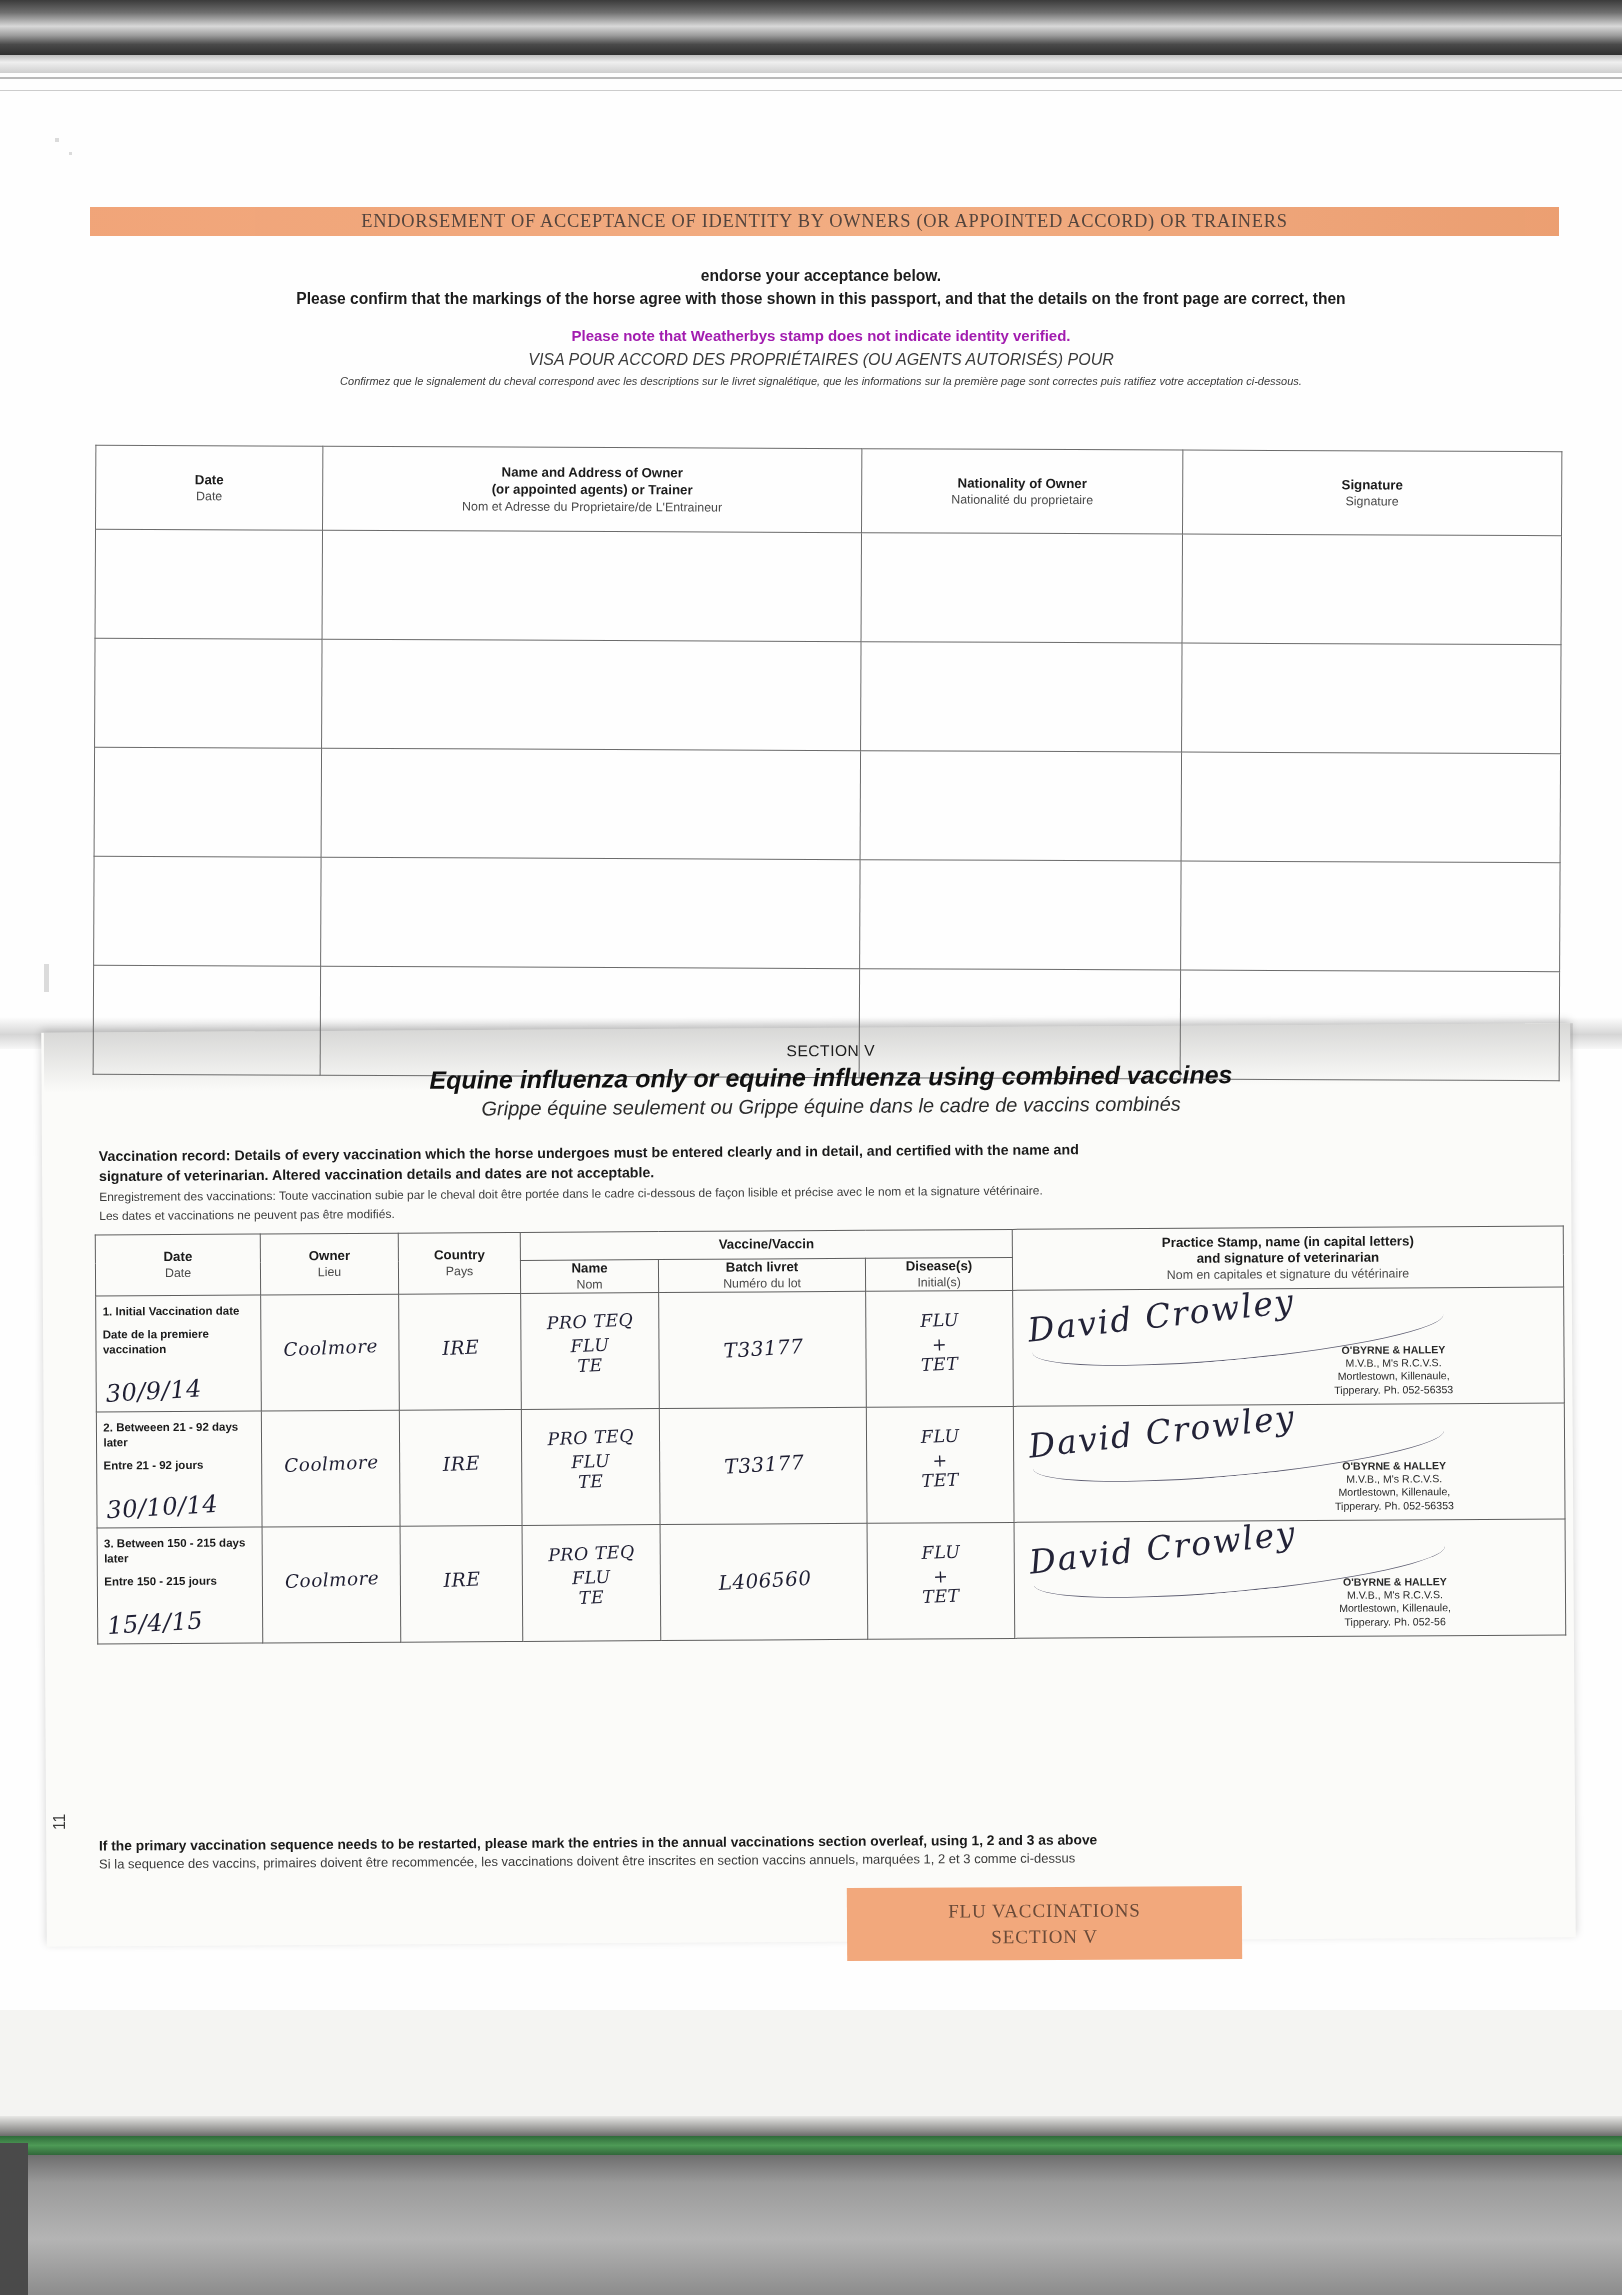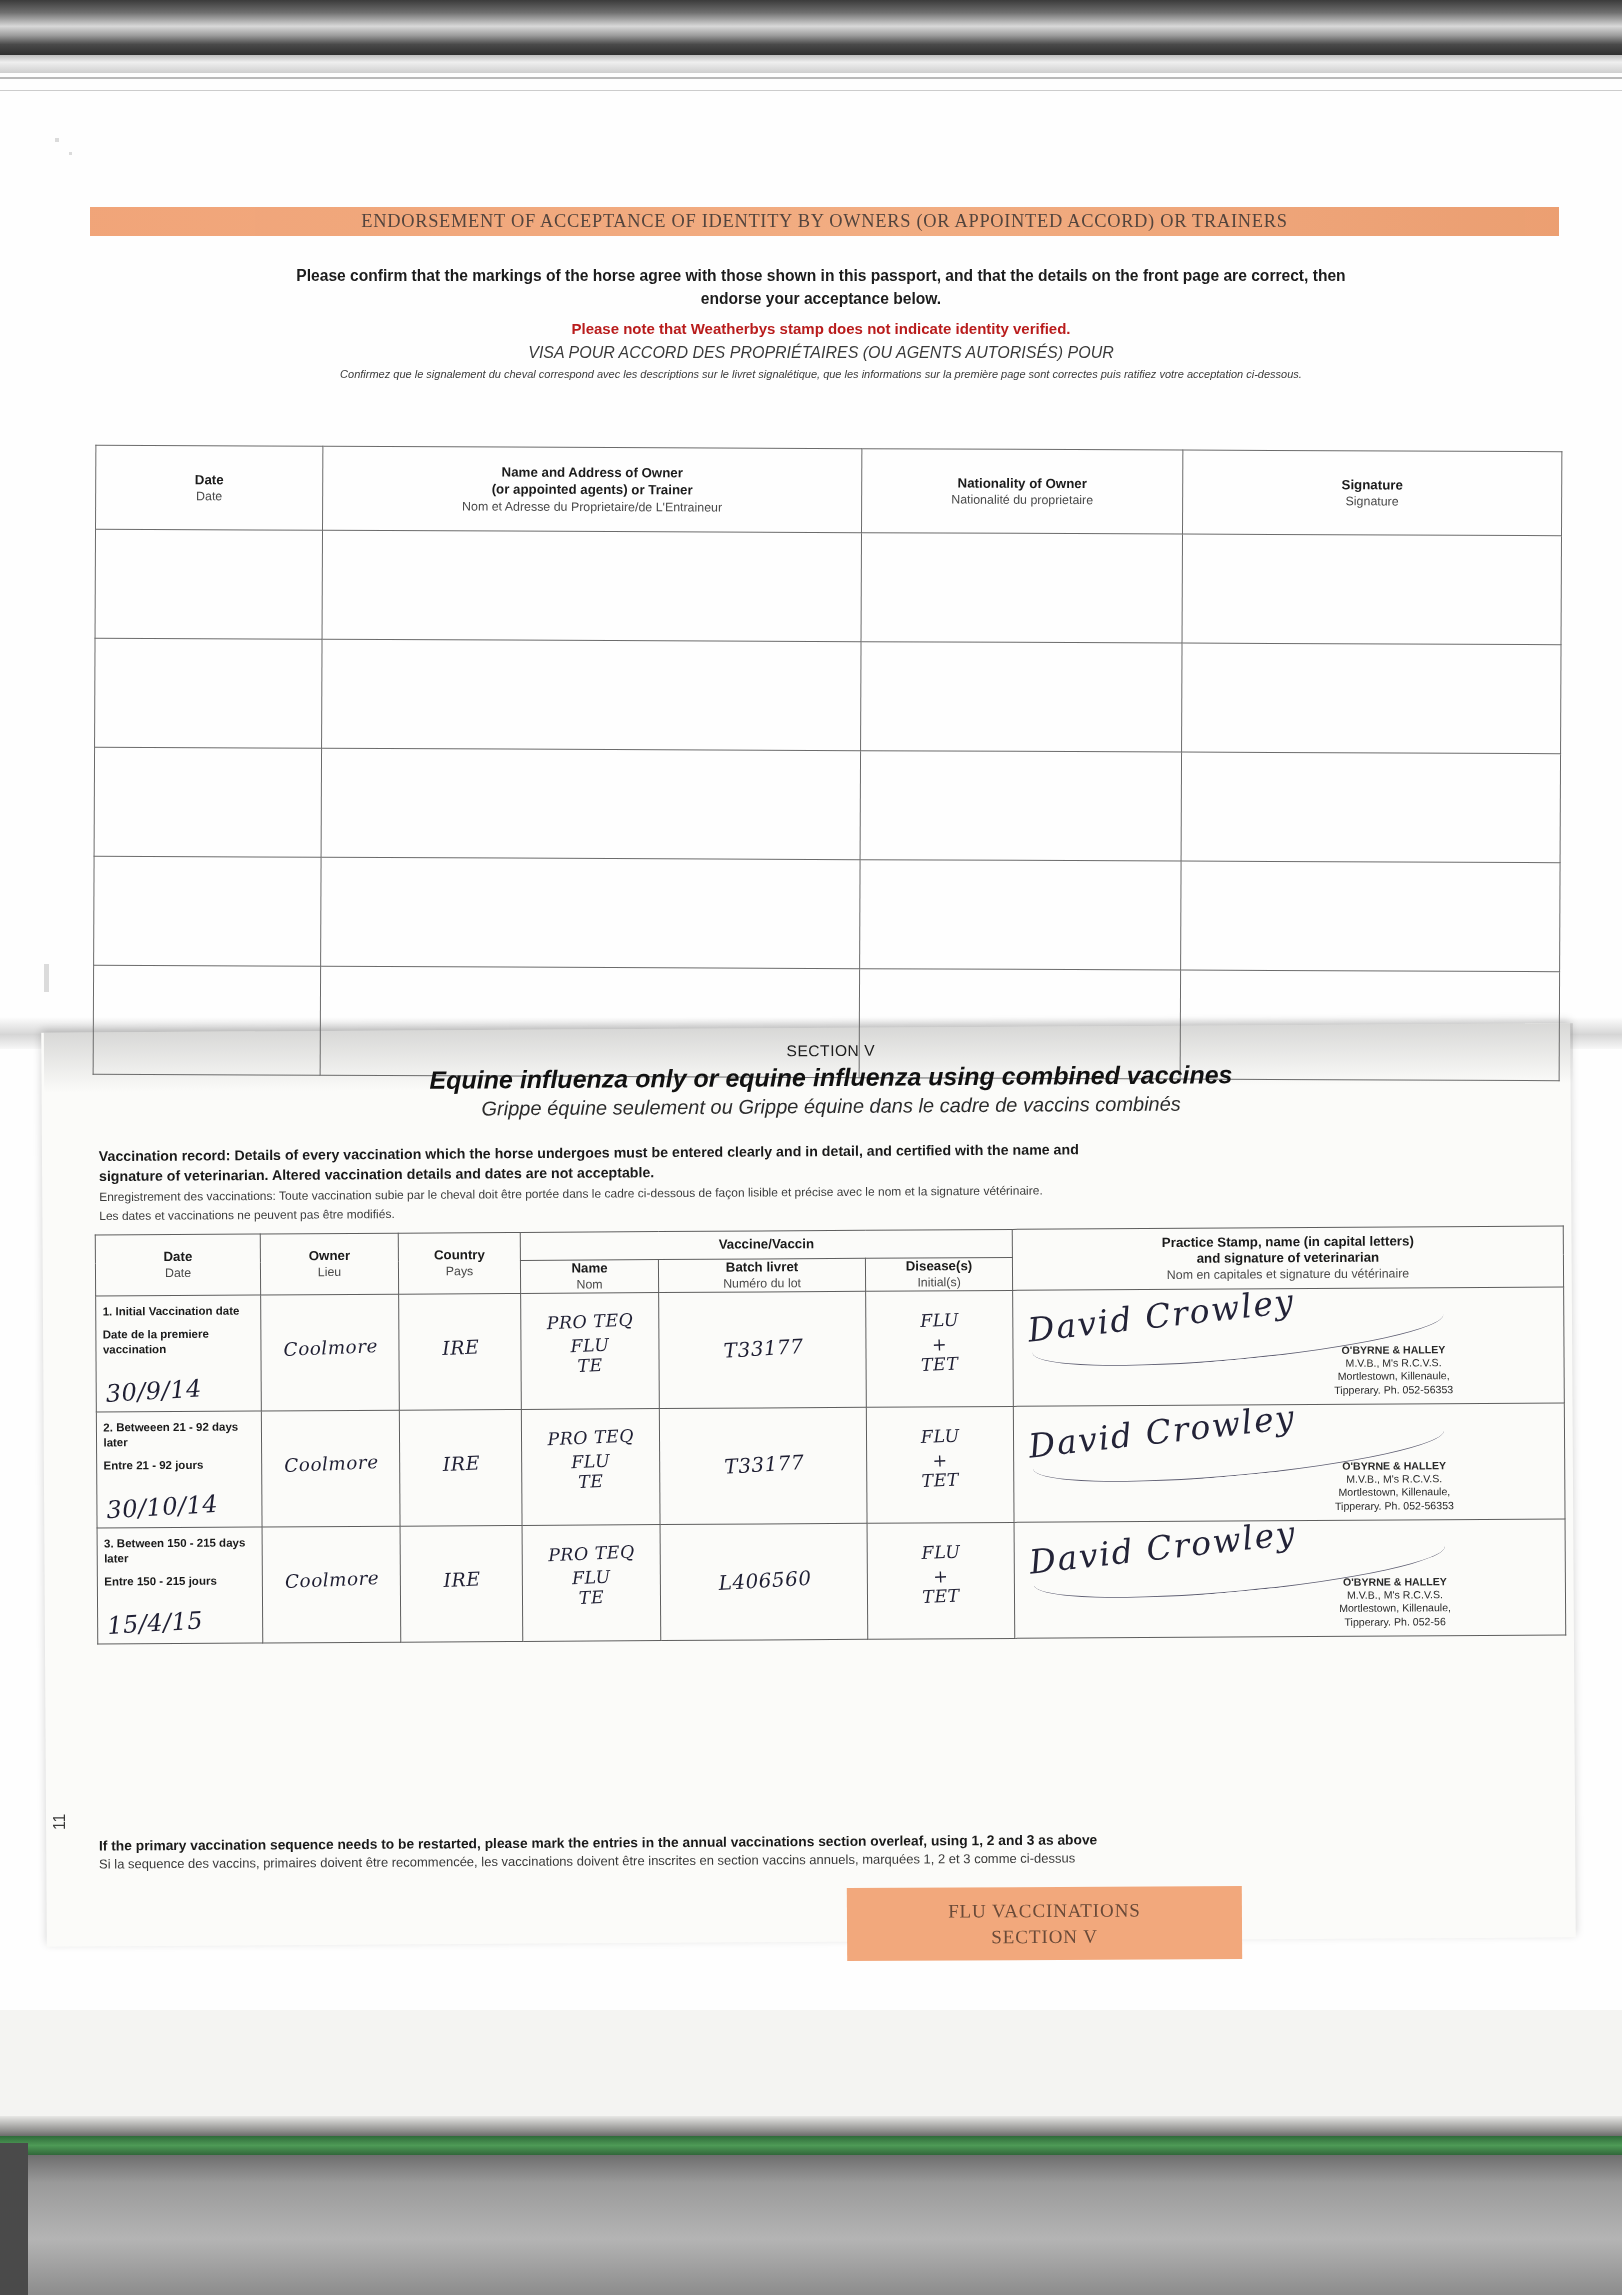--- a/index.html
+++ b/index.html
@@ -125,22 +125,22 @@
   }
   .intro-en {
     font-size: 15.6px;
     font-weight: bold;
     line-height: 23px;
     color: #1c1c1c;
   }
   .intro-note {
     font-size: 15px;
     font-weight: bold;
-    margin-top: 10px;
-    color: #b91c1c;
+    margin-top: 17px;
+    color: #a21caf;
   }
   .intro-fr {
     font-size: 16px;
     font-style: italic;
     line-height: 17.4px;
     margin-top: 7.3px;
     color: #3a3a3a;
   }
   .intro-fr-small {
     font-size: 11px;
@@ -416,22 +416,22 @@
   <div class="speck" style="left:55px;top:138px;width:3.7px;height:3.7px;"></div>
   <div class="speck" style="left:69px;top:152px;width:2.8px;height:2.8px;"></div>
   <div class="speck" style="left:44px;top:964px;width:4.6px;height:27.5px;"></div>
 </div>
 
 <div class="content">
 
   <div class="endorse-banner">ENDORSEMENT OF ACCEPTANCE OF IDENTITY BY OWNERS (OR APPOINTED ACCORD) OR TRAINERS</div>
 
   <div class="intro-block">
+    <div class="intro-en">endorse your acceptance below.</div>
     <div class="intro-en">Please confirm that the markings of the horse agree with those shown in this passport, and that the details on the front page are correct, then</div>
-    <div class="intro-en">endorse your acceptance below.</div>
     <div class="intro-note">Please note that Weatherbys stamp does not indicate identity verified.</div>
     <div class="intro-fr">VISA POUR ACCORD DES PROPRIÉTAIRES (OU AGENTS AUTORISÉS) POUR</div>
     <div class="intro-fr-small">Confirmez que le signalement du cheval correspond avec les descriptions sur le livret signalétique, que les informations sur la première page sont correctes puis ratifiez votre acceptation ci-dessous.</div>
   </div>
 
   <table class="owners-table">
     <colgroup>
       <col style="width:227px">
       <col style="width:539px">
       <col style="width:321px">

